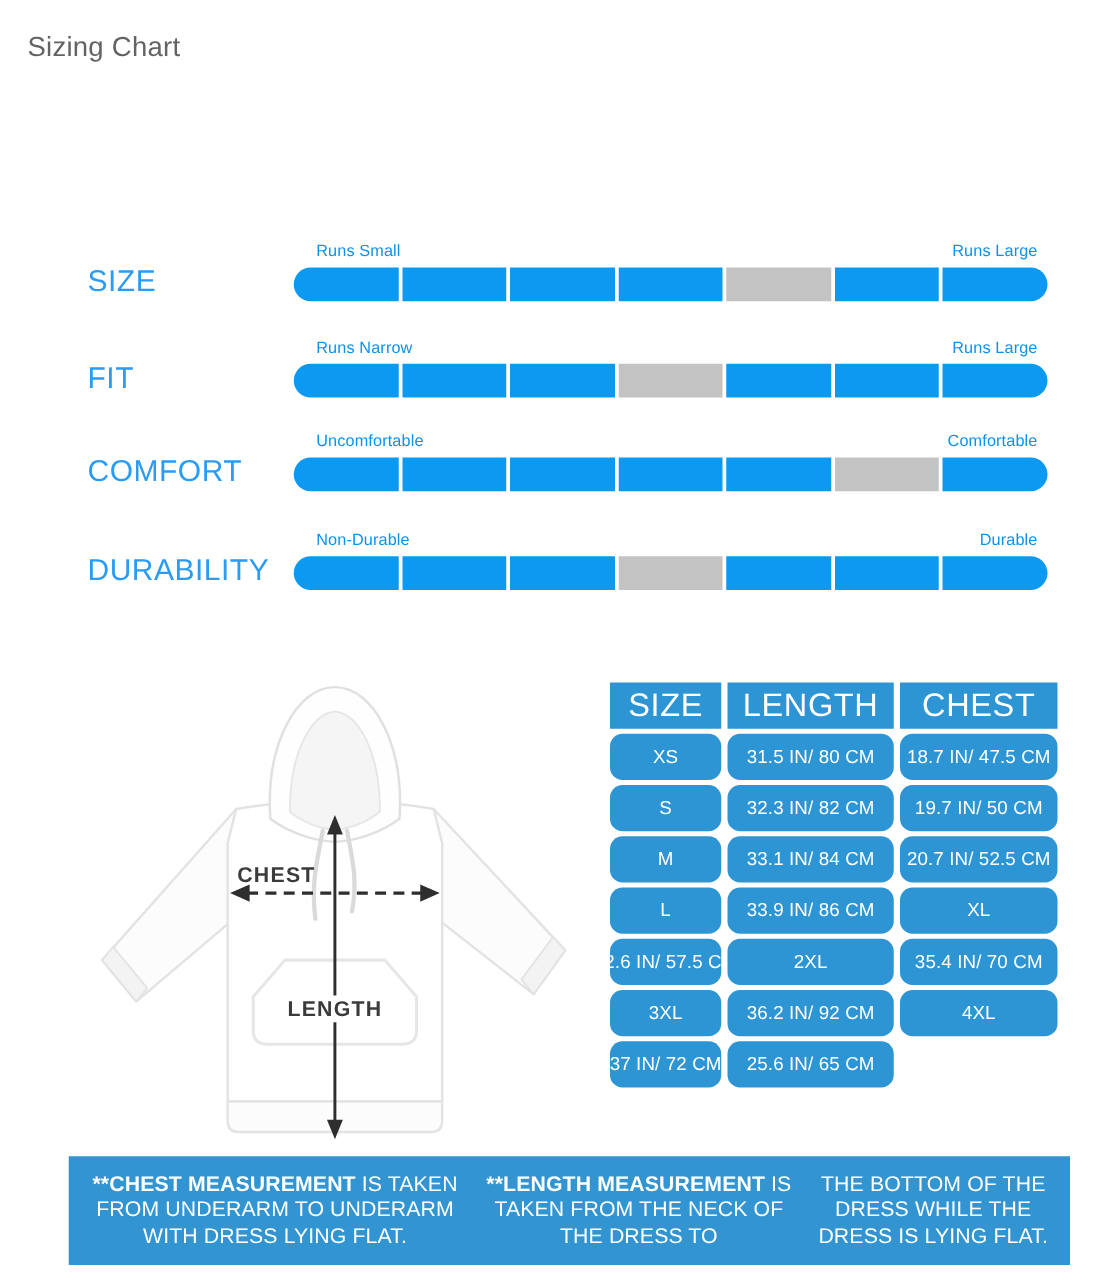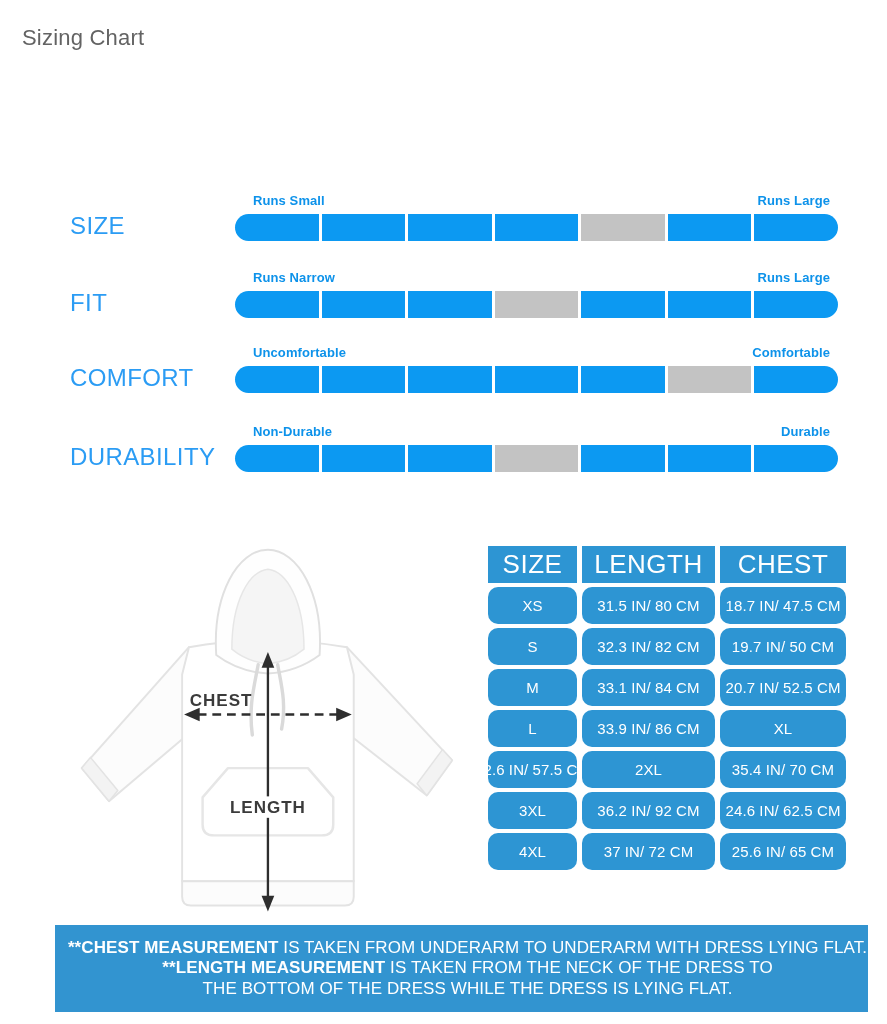--- a/index.html
+++ b/index.html
@@ -16,21 +16,21 @@
   .rating-row.r0{top:192px}
   .rating-row.r1{top:269px}
   .rating-row.r2{top:344px}
   .rating-row.r3{top:423px}
   .rating-label{
     position:absolute;left:70px;top:20px;font-size:24px;color:#2b9cf4;
     letter-spacing:0.4px;line-height:27px;
   }
   .bar-area{position:absolute;left:235px;top:0;width:603px;height:50px;}
   .end-label{
-    position:absolute;top:1px;font-size:13px;font-weight:bold;color:#0d92ea;
+    position:absolute;top:1px;font-size:13px;font-weight:normal;color:#0d92ea;
     letter-spacing:0.1px;
   }
   .end-label.left{left:18px}
   .end-label.right{right:8px}
   .bar{
     position:absolute;left:0;top:22px;width:603px;height:27px;
     display:flex;gap:3px;
   }
   .seg{flex:1;background:#0c99f2;}
   .seg:first-child{border-radius:13.5px 0 0 13.5px;}
@@ -50,23 +50,23 @@
   }
   .cell{
     background:#2d95d3;color:#ffffff;display:flex;align-items:center;
     justify-content:center;white-space:nowrap;
   }
   .cell.th{font-size:26px;letter-spacing:0.5px;}
   .cell.td{font-size:15px;letter-spacing:0.1px;border-radius:10px;}
   
   .footer-note{
     position:absolute;left:55px;top:925px;width:801px;height:87px;
-    background:#3294d0;color:#ffffff;display:flex;flex-direction:column;
+    background:#3294d0;color:#ffffff;display:flex;flex-direction:row;
     justify-content:center;align-items:center;text-align:center;
-    font-size:17px;line-height:20.5px;letter-spacing:0.1px;padding-left:12px;
+    font-size:17px;line-height:20.5px;letter-spacing:0.1px;
   }
 </style>
 </head>
 <body>
 
 <div class="page">
 
   <div class="page-title">Sizing Chart</div>
 
   <div class="rating-row r0">
@@ -195,21 +195,20 @@
     <div class="cell td">33.9 IN/ 86 CM</div>
 
     <div class="cell td">XL</div>
     <div class="cell td">22.6 IN/ 57.5 CM</div>
 
     <div class="cell td">2XL</div>
     <div class="cell td">35.4 IN/ 70 CM</div>
 
     <div class="cell td">3XL</div>
     <div class="cell td">36.2 IN/ 92 CM</div>
-    <div class="cell td">24.6 IN/ 62.5 CM</div>
 
     <div class="cell td">4XL</div>
     <div class="cell td">37 IN/ 72 CM</div>
     <div class="cell td">25.6 IN/ 65 CM</div>
   </div>
 
   <div class="footer-note">
     <div><b>**CHEST MEASUREMENT</b><span> IS TAKEN FROM UNDERARM TO UNDERARM WITH DRESS LYING FLAT.</span></div>
     <div><b>**LENGTH MEASUREMENT</b><span> IS TAKEN FROM THE NECK OF THE DRESS TO</span></div>
     <div><b></b><span>THE BOTTOM OF THE DRESS WHILE THE DRESS IS LYING FLAT.</span></div>

